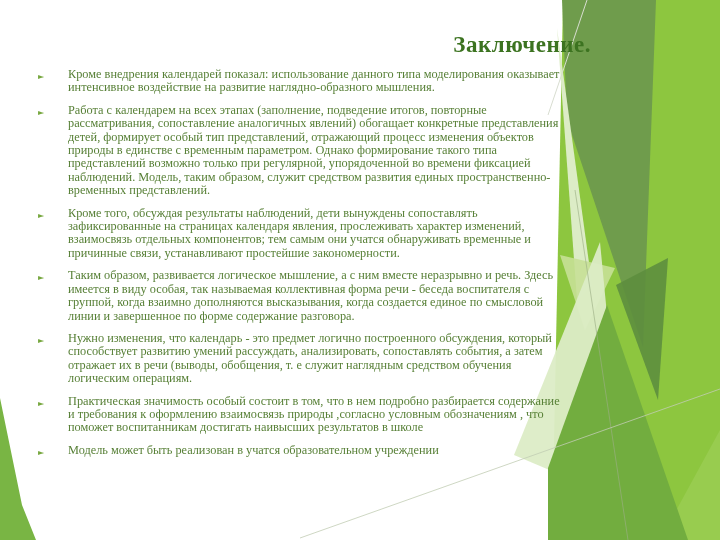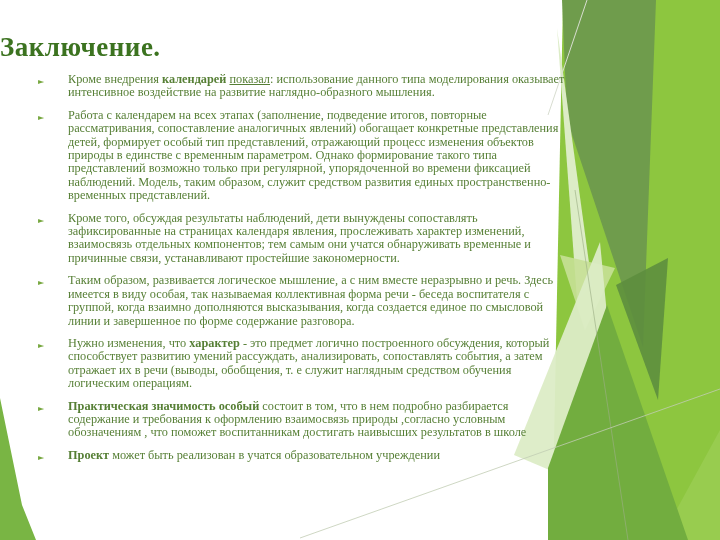--- a/index.html
+++ b/index.html
@@ -16,42 +16,42 @@
   .g-darker{fill:var(--green-darker);}
   .g-pale{fill:var(--green-pale);}
   .g-light{fill:var(--green-light);}
   .g-medium{fill:var(--green-medium);}
   .g-corner{fill:var(--green-corner);}
   
   .content{
     position:absolute;top:0;left:0;width:600px;z-index:1;
   }
   .title{
-    margin:32px 0 10px 0;width:575px;text-align:left;
-    font-size:27px;font-weight:bold;letter-spacing:.5px;
+    margin:32px 0 10px 16px;width:575px;text-align:right;
+    font-size:23px;font-weight:bold;letter-spacing:.5px;
     color:var(--title-color);
   }
   ul.bullets{
     list-style:none;margin:0;padding:0 0 0 38px;width:535px;
   }
   ul.bullets li{
     display:flex;align-items:flex-start;margin:0 0 9px 0;
   }
   .marker{
     flex:0 0 30px;color:var(--bullet-color);
     font-size:8px;line-height:13px;padding-top:2px;
     font-family:"DejaVu Sans",sans-serif;
   }
   .btext{
     flex:1 1 auto;max-width:499px;
     font-size:12.3px;line-height:13.4px;color:var(--body-color);
     text-align:left;
   }
-  .btext .bold{font-weight:bold;}
-  .btext .underline{text-decoration:underline;margin-top:31px;}
+  .btext .bold{font-weight:normal;}
+  .btext .underline{margin-top:31px;}
 </style>
 </head>
 <body>
 
 <svg class="decor" viewBox="0 0 720 540" aria-hidden="true">
 
   <polygon class="g-bright" points="563,0 720,0 720,540 552,540"></polygon>
   <polygon class="g-bright2" points="660,540 720,430 720,540" opacity="0.85"></polygon>
   <polygon class="g-dark" points="562,0 656,0 643,347 567,120"></polygon>
   <polygon class="g-darker" points="616,285 668,258 658,400" opacity="0.9"></polygon>
@@ -81,24 +81,24 @@
       <li>
         <span class="marker">►</span>
         <span class="btext"><span> Кроме того, обсуждая результаты наблюдений, дети вынуждены сопоставлять зафиксированные на страницах календаря явления, прослеживать характер изменений, взаимосвязь отдельных компонентов; тем самым они учатся обнаруживать временные и причинные связи, устанавливают простейшие закономерности.</span></span>
       </li>
       <li>
         <span class="marker">►</span>
         <span class="btext"><span>Таким образом, развивается логическое мышление, а с ним вместе неразрывно и речь. Здесь имеется в виду особая, так называемая коллективная форма речи - беседа воспитателя с группой, когда взаимно дополняются высказывания, когда создается единое по смысловой линии и завершенное по форме содержание разговора.</span></span>
       </li>
       <li>
         <span class="marker">►</span>
-        <span class="btext"><span> Нужно изменения, что </span><span class="bold">характер</span><span> - это предмет логично построенного обсуждения, который способствует развитию умений рассуждать, анализировать, сопоставлять события, а затем отражает их в речи (выводы, обобщения, т. е служит наглядным средством обучения логическим операциям.</span></span>
+        <span class="btext"><span> Нужно изменения, что </span><span class="bold">календарь</span><span> - это предмет логично построенного обсуждения, который способствует развитию умений рассуждать, анализировать, сопоставлять события, а затем отражает их в речи (выводы, обобщения, т. е служит наглядным средством обучения логическим операциям.</span></span>
       </li>
       <li>
         <span class="marker">►</span>
         <span class="btext"><span class="bold">Практическая значимость особый</span><span> состоит в том, что в нем подробно разбирается содержание и требования к оформлению взаимосвязь природы ,согласно условным обозначениям , что поможет воспитанникам достигать наивысших результатов в школе</span></span>
       </li>
       <li>
         <span class="marker">►</span>
-        <span class="btext"><span class="bold">Проект</span><span> может быть реализован в учатся образовательном учреждении</span></span>
+        <span class="btext"><span class="bold">Модель</span><span> может быть реализован в учатся образовательном учреждении</span></span>
       </li>
     </ul>
 </div>
 
 </body></html>

